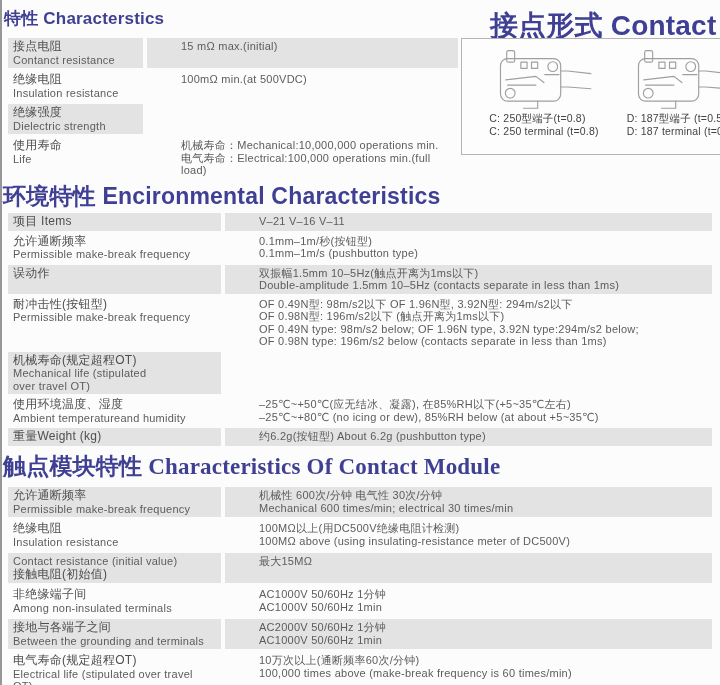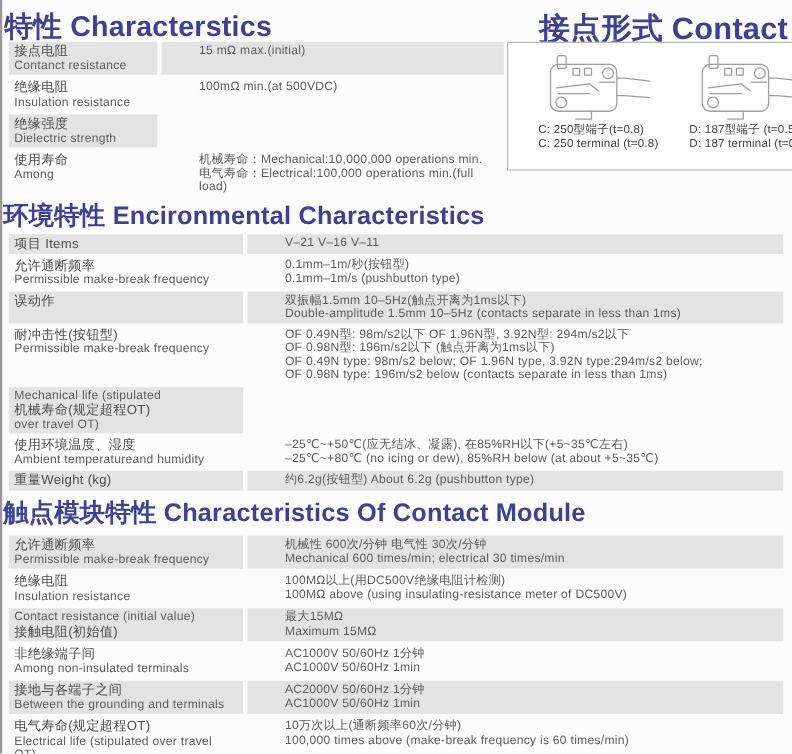--- a/index.html
+++ b/index.html
@@ -12,24 +12,24 @@
   body{
     width:720px;height:685px;position:relative;overflow:hidden;
     background:#fcfcfc;color:var(--text);
     font-family:"Liberation Sans","DejaVu Sans",sans-serif;
   }
   .page-edge{position:absolute;left:0;top:0;width:2px;height:685px;background:#979797;}
   .sec-title{
     position:absolute;color:var(--heading);font-weight:bold;white-space:nowrap;
     letter-spacing:0.2px;
   }
-  #sec1-title{left:4px;top:7px;font-size:26px;}
+  #sec1-title{left:4px;top:7px;font-size:17px;}
   #sec2-title{left:490px;top:7px;font-size:28px;}
   #sec3-title{left:3px;top:181px;font-size:23px;}
-  #sec4-title{left:3px;top:451px;font-size:23px;}
+  #sec4-title{left:3px;top:451px;font-size:23px;font-family:Liberation Serif, serif;}
 
   .dtable{position:absolute;display:flex;flex-direction:column;}
   #table1{left:8px;top:38px;width:450px;}
   #table2{left:8px;top:213px;width:704px;}
   #table3{left:8px;top:487px;width:704px;}
   #table1 .trow,#table3 .trow{margin-bottom:3px;}
   #table2 .trow{margin-bottom:2px;justify-content:space-between;}
 
   .trow{display:flex;column-gap:4px;}
   .cell{padding:2px 6px 2px 5px;}
@@ -84,21 +84,21 @@
     </div>
     <div class="trow stripe">
       <div class="cell label">
         <div class="line zh">绝缘强度</div>
         <div class="line">Dielectric strength</div>
       </div>
     </div>
     <div class="trow">
       <div class="cell label">
         <div class="line zh">使用寿命</div>
-        <div class="line">Among</div>
+        <div class="line">Life</div>
       </div>
       <div class="cell value">
         <div class="line">机械寿命：Mechanical:10,000,000 operations min.</div>
         <div class="line">电气寿命：Electrical:100,000 operations min.(full load)</div>
       </div>
     </div>
   </div>
 
 <div id="contact-box">
   <div class="switch-fig">
@@ -184,22 +184,22 @@
       </div>
       <div class="cell value">
         <div class="line">OF 0.49N型: 98m/s2以下 OF 1.96N型, 3.92N型: 294m/s2以下</div>
         <div class="line">OF 0.98N型: 196m/s2以下 (触点开离为1ms以下)</div>
         <div class="line">OF 0.49N type: 98m/s2 below; OF 1.96N type, 3.92N type:294m/s2 below;</div>
         <div class="line">OF 0.98N type: 196m/s2 below (contacts separate in less than 1ms)</div>
       </div>
     </div>
     <div class="trow stripe">
       <div class="cell label">
+        <div class="line zh">机械寿命(规定超程OT)</div>
         <div class="line">Mechanical life (stipulated</div>
-        <div class="line zh">机械寿命(规定超程OT)</div>
         <div class="line">over travel OT)</div>
       </div>
     </div>
     <div class="trow">
       <div class="cell label">
         <div class="line zh">使用环境温度、湿度</div>
         <div class="line">Ambient temperatureand humidity</div>
       </div>
       <div class="cell value">
         <div class="line">–25℃~+50℃(应无结冰、凝露), 在85%RH以下(+5~35℃左右)</div>
@@ -239,21 +239,20 @@
         <div class="line">100MΩ above (using insulating-resistance meter of DC500V)</div>
       </div>
     </div>
     <div class="trow stripe">
       <div class="cell label">
         <div class="line">Contact resistance (initial value)</div>
         <div class="line zh">接触电阻(初始值)</div>
       </div>
       <div class="cell value">
         <div class="line">最大15MΩ</div>
-        <div class="line">Maximum 15MΩ</div>
       </div>
     </div>
     <div class="trow">
       <div class="cell label">
         <div class="line zh">非绝缘端子间</div>
         <div class="line">Among non-insulated terminals</div>
       </div>
       <div class="cell value">
         <div class="line">AC1000V 50/60Hz 1分钟</div>
         <div class="line">AC1000V 50/60Hz 1min</div>

